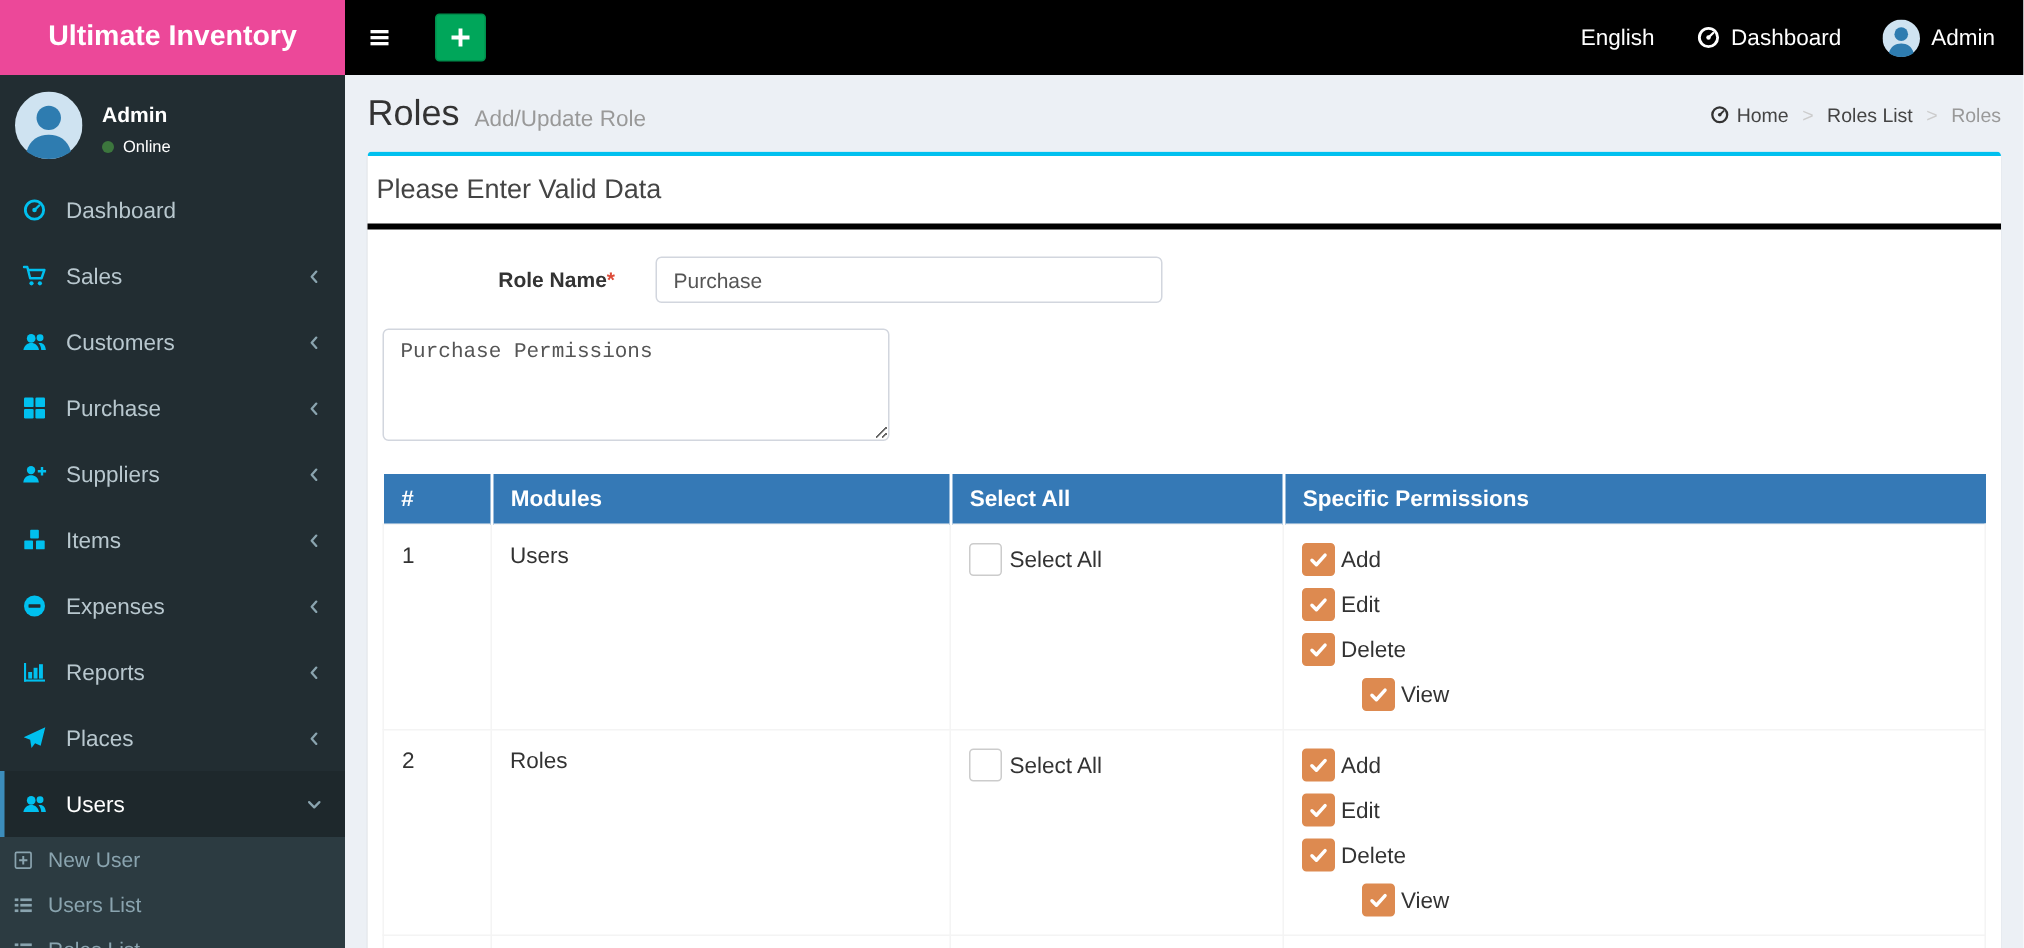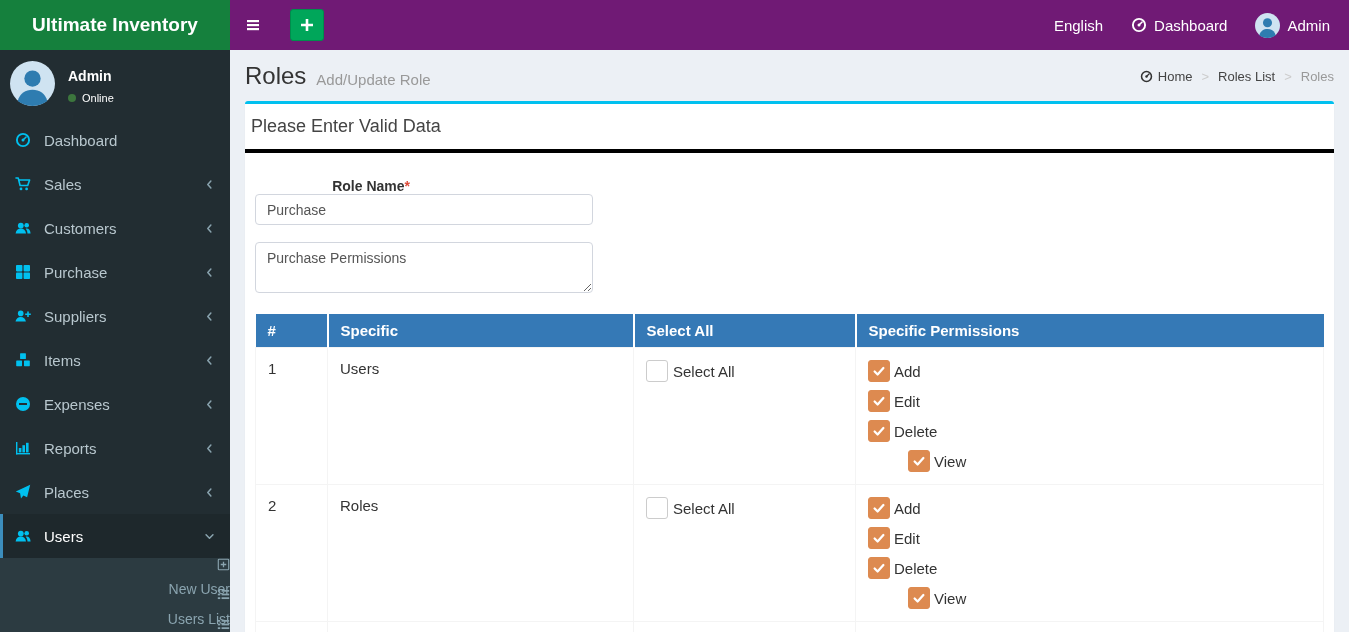--- a/index.html
+++ b/index.html
@@ -5,25 +5,25 @@
   * { box-sizing: border-box; margin: 0; padding: 0; }
   html,body { width:1349px; height:632px; }
   body {
     overflow:hidden; position:relative;
     font-family:"Liberation Sans", sans-serif;
     background:#ecf0f5;
   }
   
   .topbar { display:flex; height:50px; }
   .logo {
-    width:230px; background:#15803d; color:#fff;
+    width:230px; background:#ec4899; color:#fff;
     font-size:19px; font-weight:bold;
     display:flex; align-items:center; justify-content:center; cursor:pointer;
   }
-  .navbar { flex:1; background:#701a75; display:flex; align-items:center; }
+  .navbar { flex:1; background:#000000; display:flex; align-items:center; }
   .hamburger {
     background:none; border:none; color:#fff; height:50px;
     padding:0 15px; display:flex; align-items:center; cursor:pointer;
   }
   .hamburger svg { width:17px; height:17px; }
   .add-btn {
     width:34px; height:32px; margin-left:14px;
     background:#00a65a; border:1px solid #008d4c; border-radius:3px;
     display:flex; align-items:center; justify-content:center; cursor:pointer; color:#fff;
   }
@@ -51,22 +51,22 @@
     color:#b8c7ce; font-size:15px; cursor:pointer; border-left:3px solid transparent;
   }
   .micon { width:29px; color:#00c0ef; display:flex; flex:none; }
   .micon svg { width:16px; height:16px; }
   .mlabel { flex:1; }
   .chev { color:#8aa4af; display:flex; }
   .chev svg { width:11px; height:11px; }
   .mitem.active { background:#1e282c; color:#fff; border-left-color:#3c8dbc; }
   .submenu { background:#2c3b41; }
   .sitem {
-    display:flex; align-items:flex-end; gap:10px; height:30px; padding-left:9px;
-    color:#8aa4af; font-size:14px; cursor:pointer;flex-direction:column;
+    display:flex; align-items:center; gap:10px; height:30px; padding-left:9px;
+    color:#8aa4af; font-size:14px; cursor:pointer;
   }
   .sitem svg { width:13px; height:13px; }
 
   
   .main { margin-left:230px; padding:12px 15px; }
   .content-header { display:flex; align-items:center; padding-bottom:11px; }
   .page-title { font-size:24px; font-weight:400; color:#333; }
   .page-subtitle { font-size:15px; color:#999; margin-left:10px; padding-top:7px; }
   .breadcrumb { margin-left:auto; display:flex; align-items:center; gap:9px; font-size:13px; list-style:none; }
   .bc-item { display:flex; align-items:center; gap:5px; color:#444; cursor:pointer; }
@@ -75,33 +75,33 @@
   .bc-sep { color:#ccc; }
 
   .box {
     background:#fff; border-top:3px solid #00c0ef; border-radius:3px;
     box-shadow:0 1px 1px rgba(0,0,0,0.1);
   }
   .box-header { padding:12px 6px; font-size:18px; color:#444; border-bottom:4px solid #000000; }
   .box-body { padding:10px; }
 
   .form-area { padding:8px 0 0; }
-  .form-group { display:flex; margin-bottom:17px;flex-direction:column; }
+  .form-group { display:flex; margin-bottom:17px; }
   .flabel {
     width:155px; text-align:right; margin-right:27px; padding-top:7px;
     font-weight:bold; font-size:14px; color:#333;
   }
   .req { color:#dd4b39; }
   .fcontrol input {
     width:338px; height:31px; border:1px solid #d2d6de; border-radius:4px;
     padding:5px 11px; font-size:14px; color:#555; font-family:inherit;
   }
   .fcontrol textarea {
-    width:338px; height:51px; border:1px solid #d2d6de; border-radius:4px;
-    padding:7px 11px; font-size:14px; color:#555; font-family:Liberation Sans, sans-serif; resize:both;
+    width:338px; height:75px; border:1px solid #d2d6de; border-radius:4px;
+    padding:7px 11px; font-size:14px; color:#555; font-family:Liberation Mono, monospace; resize:both;
   }
 
   .perm-table { width:100%; border-collapse:collapse; margin-top:17px; }
   .perm-table thead th {
     background:#3579b6; color:#fff; font-weight:bold; font-size:15px; text-align:left;
     padding:8px 12px; border-right:2px solid #fff;
   }
   .perm-table thead th:last-child { border-right:none; }
   .perm-table tbody td {
     border:1px solid #f4f4f4; padding:12px; font-size:15px; color:#333; vertical-align:top;
@@ -421,21 +421,21 @@
       <table class="perm-table">
         <colgroup>
             <col class="col-num">
             <col class="col-mod">
             <col class="col-sel">
             <col>
           </colgroup>
         <thead>
             <tr id="perm-head">
               <th>#</th>
-              <th>Specific</th>
+              <th>Modules</th>
               <th>Select All</th>
               <th>Specific Permissions</th>
             </tr>
           </thead>
         <tbody id="perm-rows">
             <tr>
               <td>1</td>
               <td>Users</td>
               <td>
                 <div class="cell-selectall">

